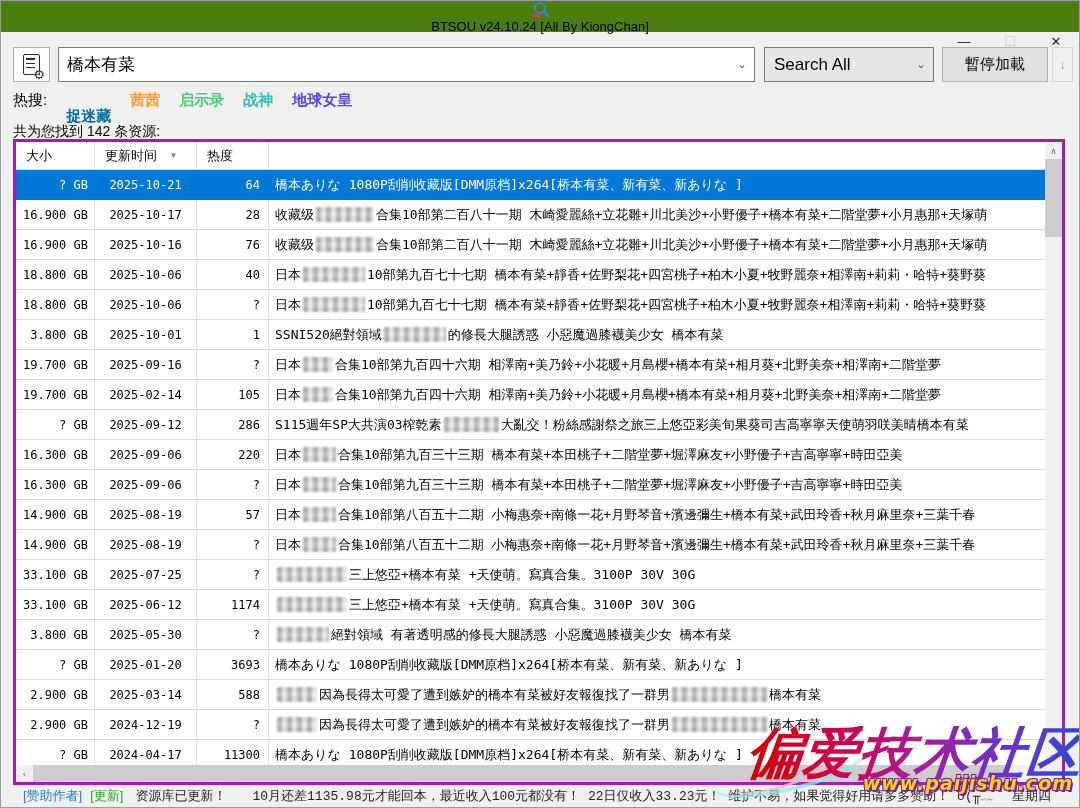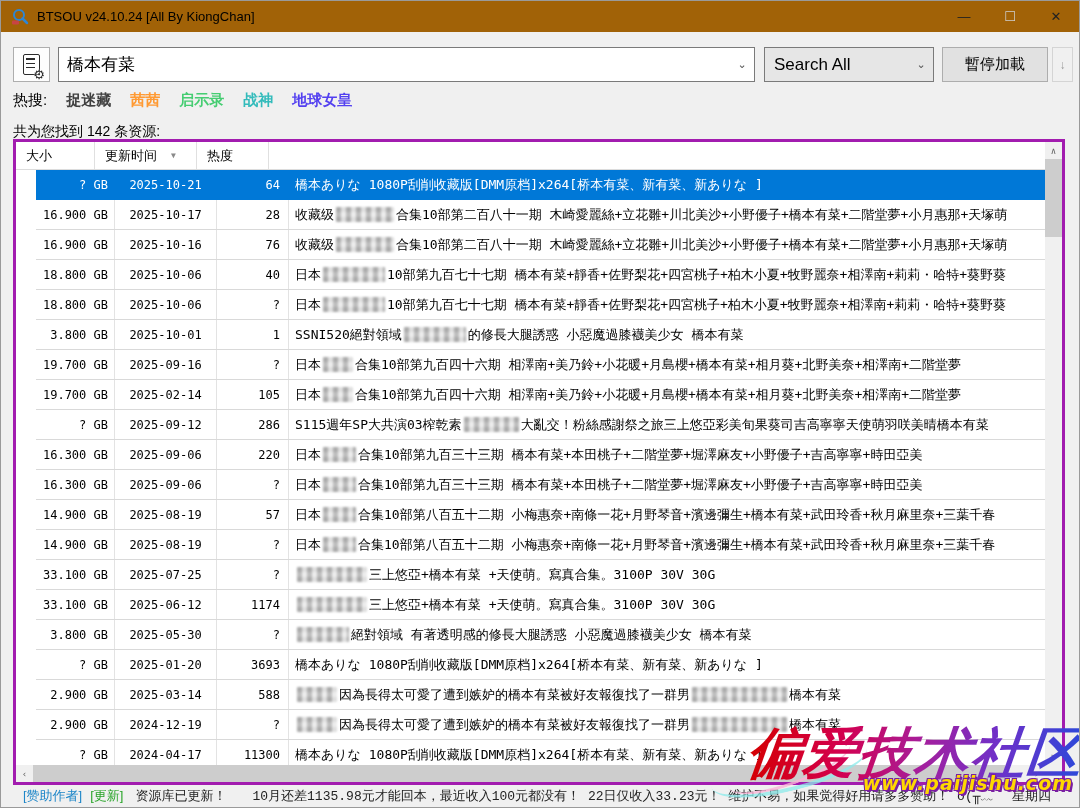--- a/index.html
+++ b/index.html
@@ -4,21 +4,21 @@
 <style>
   * { margin:0; padding:0; box-sizing:border-box; }
   html,body { width:1080px; height:808px; }
   body {
     font-family:"Liberation Sans","DejaVu Sans",sans-serif;
     background:#f0f0f0; position:relative; overflow:hidden;
     border:1px solid #9a9a9a;
   }
   
   .titlebar { position:absolute; left:0; top:0; width:100%; height:32px;
-    background:#a16207; display:flex; align-items:center; border-bottom:1px solid #f0f0f0; }
+    background:#4d7c0f; display:flex; align-items:center; border-bottom:1px solid #f0f0f0;flex-direction:column; }
   .app-icon { width:18px; height:18px; margin:0 8px 0 10px; flex:0 0 auto; }
   .title-text { font-size:13px; color:#000; }
   .win-controls { margin-left:auto; display:flex; height:100%; }
   .win-btn { width:46px; height:100%; display:flex; align-items:center; justify-content:center;
     font-size:13px; color:#222; cursor:default; }
   .win-btn.disabled { color:#cfcfcf; }
   
   .toolbar { position:absolute; left:0; top:33px; width:100%; height:58px; }
   .settings-btn { position:absolute; left:12px; top:13px; width:37px; height:35px;
     background:#fdfdfd; border:1px solid #aeaeae; display:flex; align-items:center; justify-content:center; }
@@ -51,21 +51,21 @@
   
   .table { position:absolute; left:12px; top:138px; width:1052px; height:646px;
     background:#fff; border:3px solid #a21caf;
     font-family:"DejaVu Sans Mono","Liberation Mono",monospace; }
   .thead { position:absolute; left:0; top:0; right:17px; height:28px; display:grid;
     grid-template-columns:79px 102px 72px 1fr; border-bottom:1px solid #dcdcdc; background:#fff;
     font-size:13px; color:#000; }
   .th { display:flex; align-items:center; padding-left:10px; border-right:1px solid #e0e0e0; }
   .th.last { border-right:none; }
   .sort-ico { margin-left:14px; font-size:8px; color:#8a8a8a; }
-  .tbody { position:absolute; left:0; top:28px; right:17px; bottom:17px; overflow:hidden;margin-left:20px; }
+  .tbody { position:absolute; left:0; top:28px; right:17px; bottom:17px; overflow:hidden; }
   .tr { display:grid; grid-template-columns:79px 102px 72px 1fr; height:30px;
     border-bottom:1px solid #d9d9d9; font-size:13px; color:#000; background:#fff; }
   .td { display:flex; align-items:center; overflow:hidden; white-space:nowrap; }
   .c-size { justify-content:flex-end; padding-right:6px; border-right:1px solid #e3e3e3; font-size:12px; }
   .c-date { justify-content:center; border-right:1px solid #e3e3e3; font-size:12px; }
   .c-heat { justify-content:flex-end; padding-right:8px; border-right:1px solid #e3e3e3; font-size:12px; }
   .c-title { padding-left:6px; }
   .tr.selected { background:#0078d7; color:#fff; border-bottom-color:#0078d7; }
   .tr.selected .td { border-right-color:transparent; }
   .censor { display:inline-block; height:15px; margin:0 2px; vertical-align:-3px; border-radius:1px;
@@ -139,21 +139,21 @@
   <div class="engine-select">
     <span class="lbl">Search All</span>
     <span class="combo-arrow">⌄</span>
   </div>
   <div class="pause-btn">暫停加載</div>
   <div class="mini-btn">↓</div>
 </div>
 
 <div class="hotrow">
   <span class="hot-label">热搜:</span>
-<span class="hot-link" style="color: #404040;">捉迷藏</span>
+<span class="hot-link" style="color: #0369a1; margin-top: 16px;">捉迷藏</span>
     <span class="hot-link" style="color: rgb(255, 154, 51);">茜茜</span>
     <span class="hot-link" style="color: rgb(70, 205, 114);">启示录</span>
     <span class="hot-link" style="color: rgb(51, 187, 187);">战神</span>
     <span class="hot-link" style="color: rgb(83, 64, 240);">地球女皇</span>
   </div>
 
 <div class="countrow">共为您找到 142 条资源:</div>
 
 <div class="table">
   <div class="thead">

